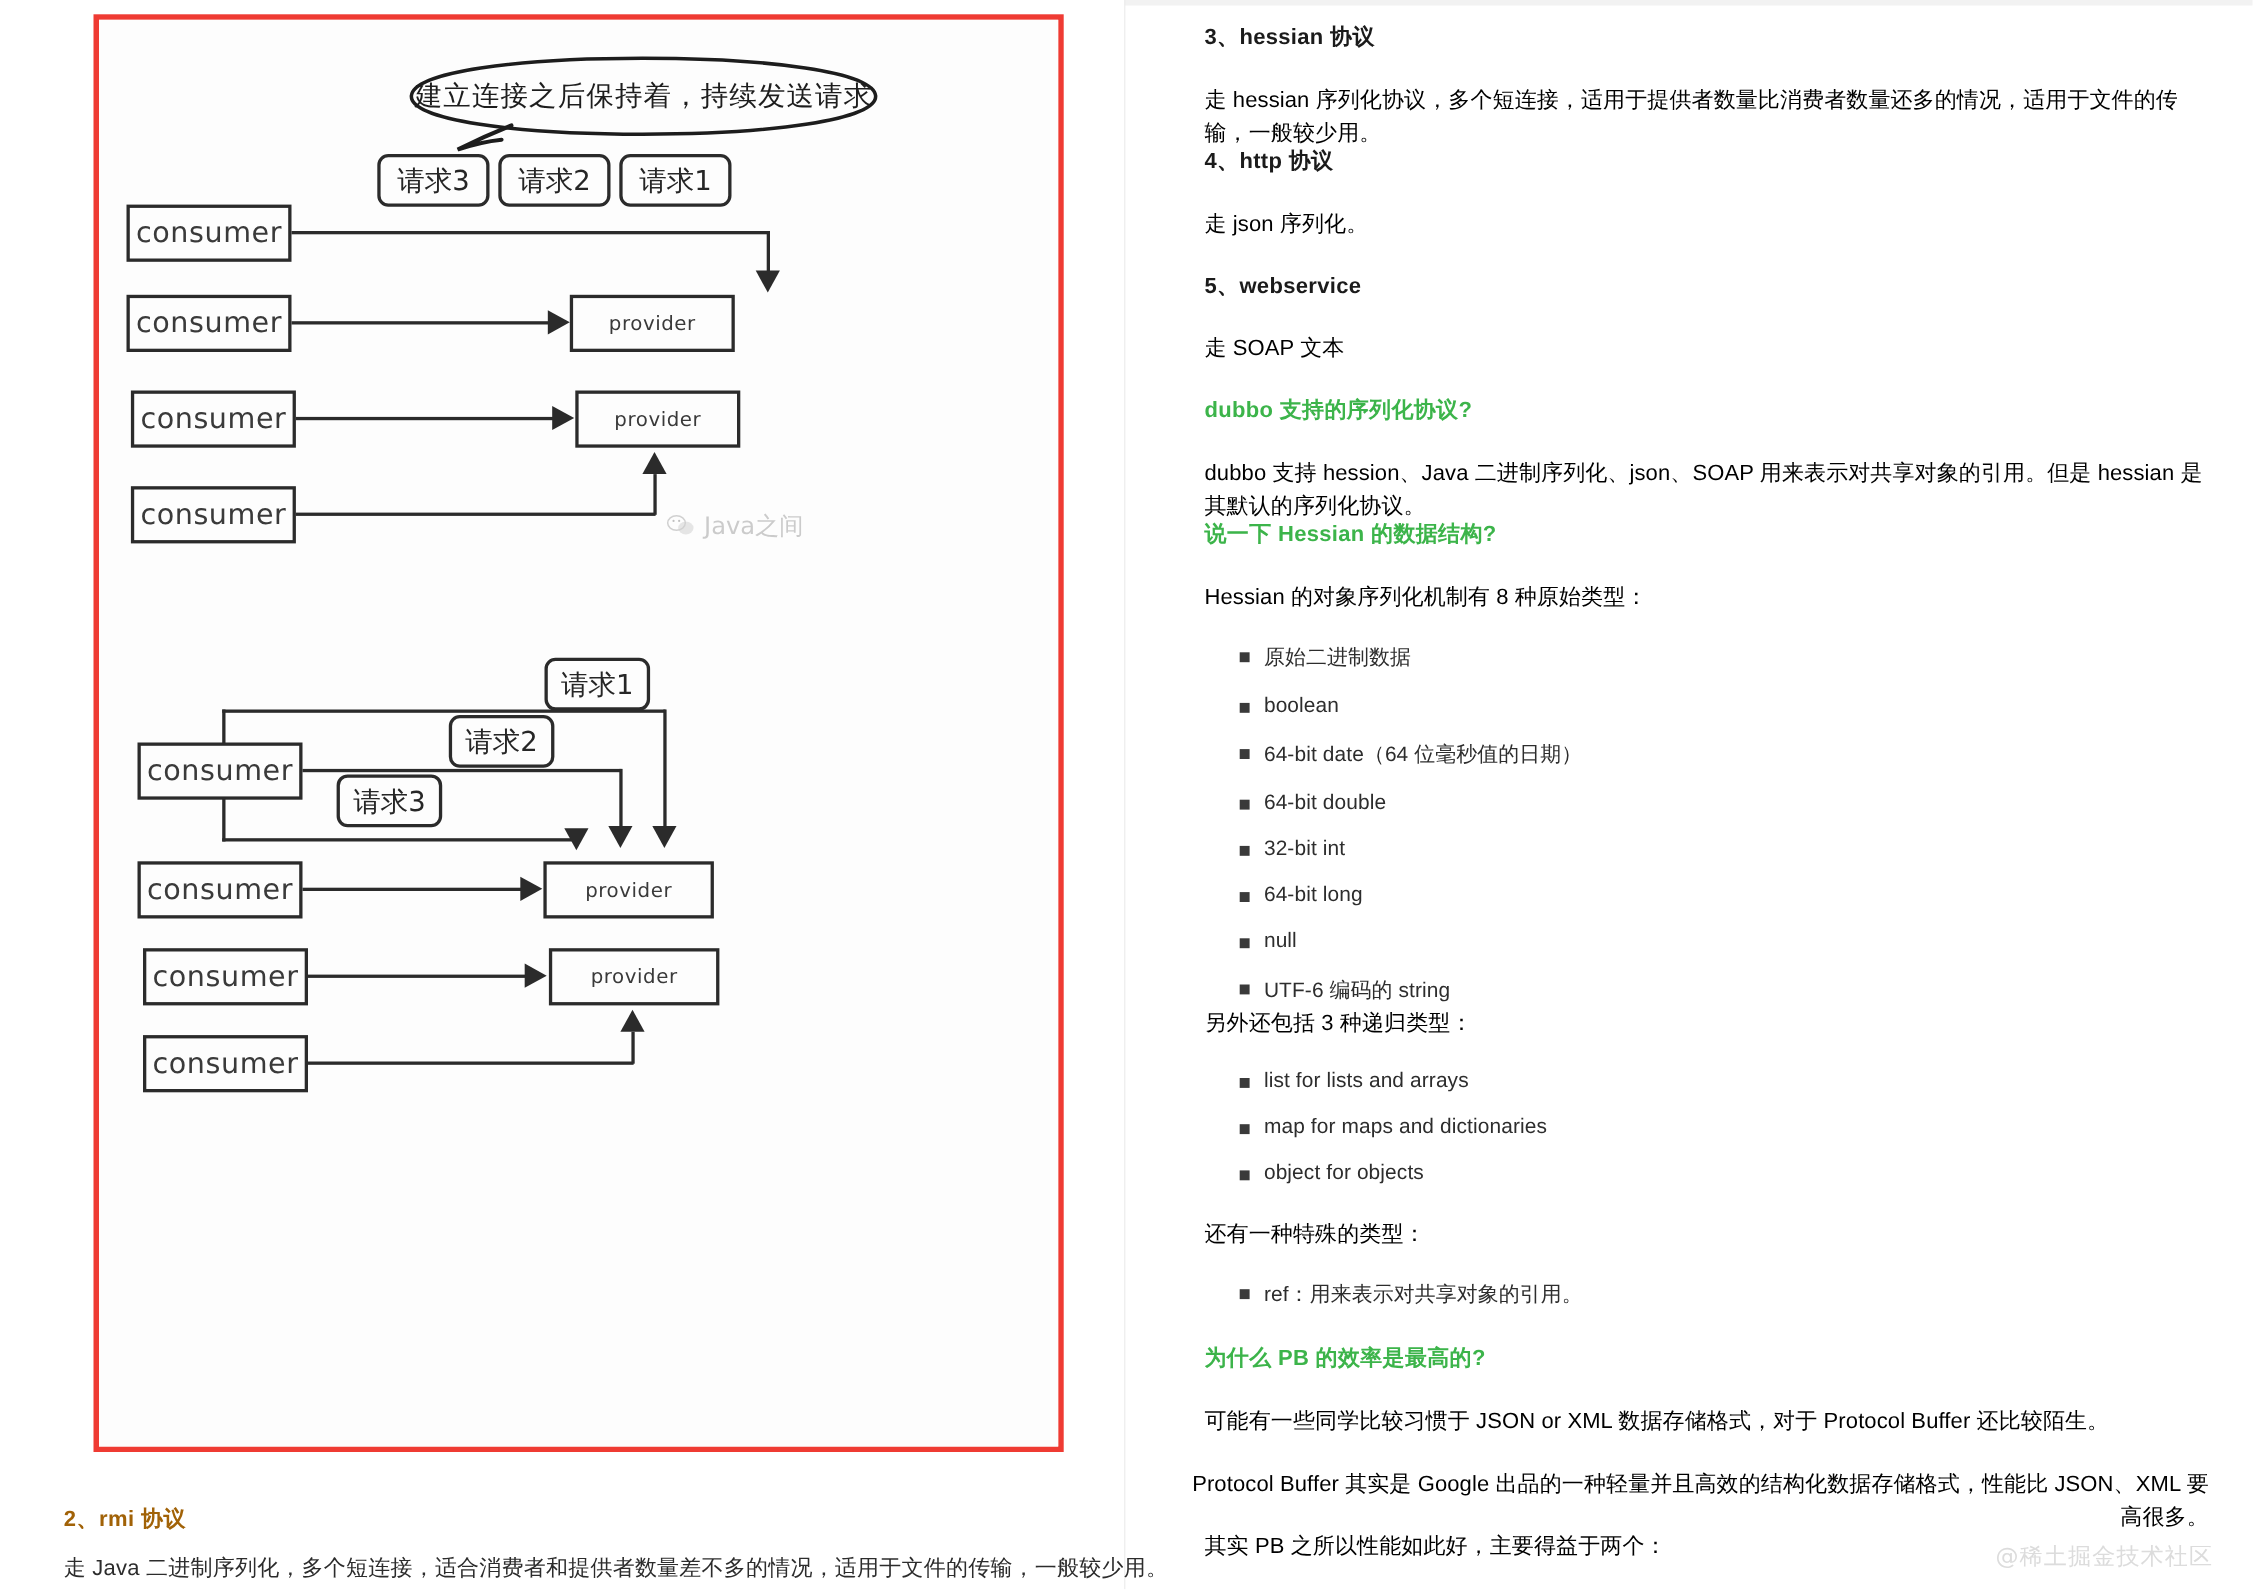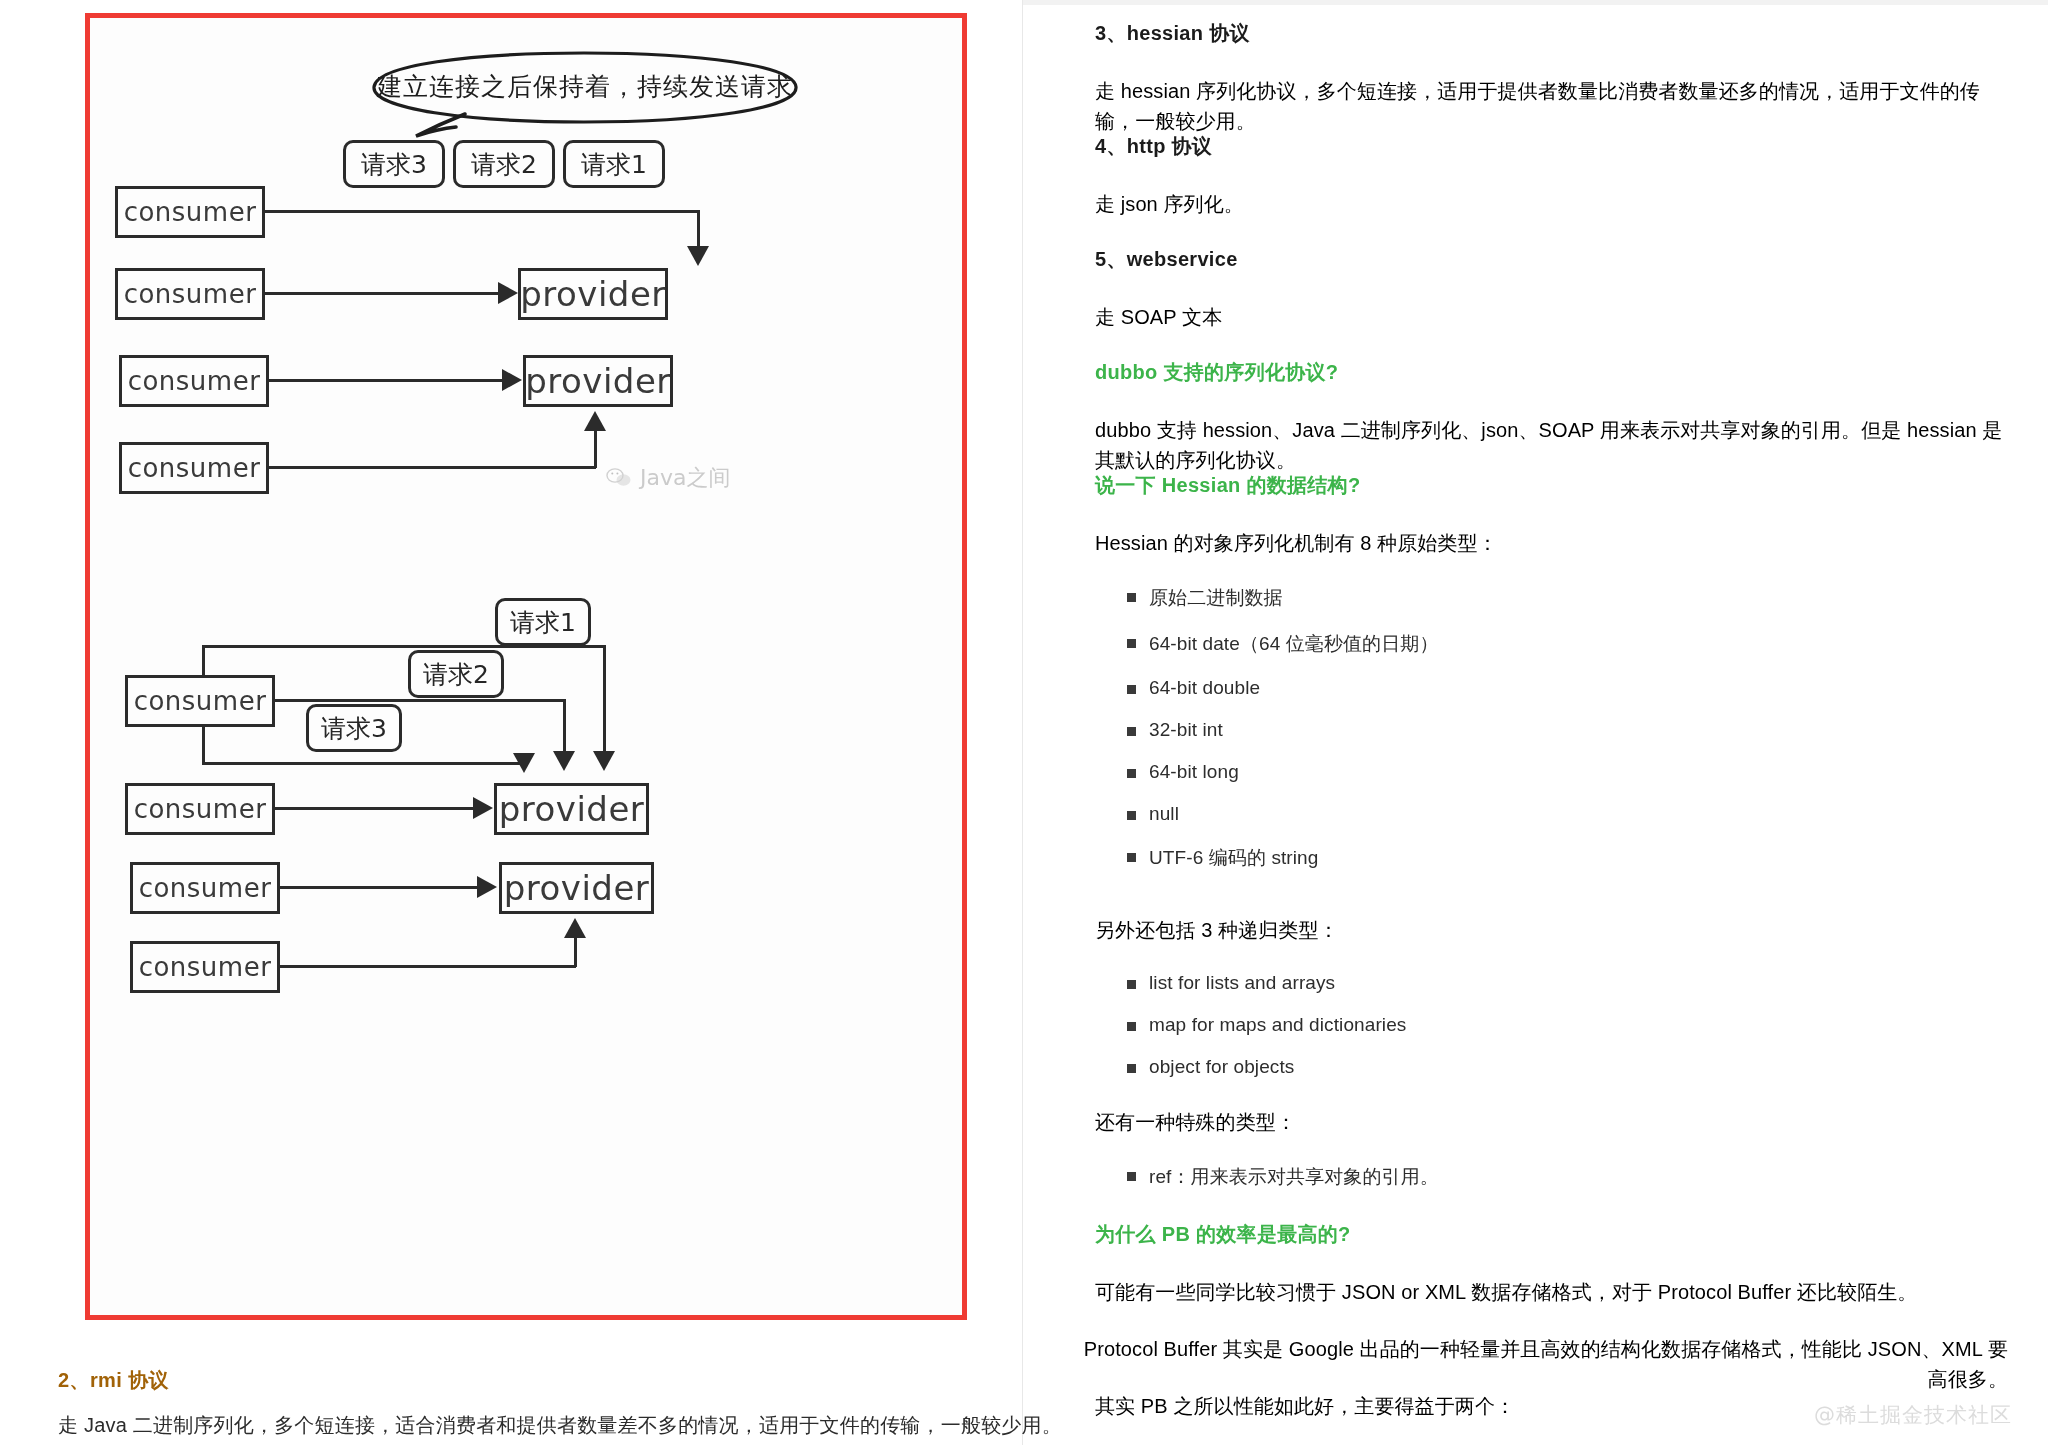--- a/index.html
+++ b/index.html
@@ -47,21 +47,21 @@
   .node {
     position: absolute;
     border: 3px solid #2b2b2b;
     background: #fdfdfd;
     display: flex; align-items: center; justify-content: center;
     font-family: "DejaVu Sans", sans-serif;
     color: #3a3a3a;
     letter-spacing: .5px;
   }
   .node.consumer { font-size: 26px; }
-  .node.provider { font-size: 34px; }
+  .node.provider { font-size: 18px; }
   .req {
     position: absolute;
     border: 3px solid #2b2b2b;
     border-radius: 10px;
     background: #fdfdfd;
     display: flex; align-items: center; justify-content: center;
     font-family: "DejaVu Sans", sans-serif;
     font-size: 25px;
     color: #262626;
   }
@@ -263,20 +263,21 @@
         <h4 class="sec blk" style="position: absolute; left: 72px; right: 40px; top: 133px;">4、http 协议</h4>
         <p class="para blk" style="position: absolute; left: 72px; right: 40px; top: 189px;">走 json 序列化。</p>
         <h4 class="sec blk" style="position: absolute; left: 72px; right: 40px; top: 246px;">5、webservice</h4>
         <p class="para blk" style="position: absolute; left: 72px; right: 40px; top: 302px;">走 SOAP 文本</p>
         <h4 class="green blk" style="position: absolute; left: 72px; right: 40px; top: 359px;">dubbo 支持的序列化协议?</h4>
         <p class="para blk" style="position: absolute; left: 72px; right: 40px; top: 415px;">dubbo 支持 hession、Java 二进制序列化、json、SOAP 用来表示对共享对象的引用。但是 hessian 是其默认的序列化协议。</p>
         <h4 class="green blk" style="position: absolute; left: 72px; right: 40px; top: 472px;">说一下 Hessian 的数据结构?</h4>
         <p class="para blk" style="position: absolute; left: 72px; right: 40px; top: 528px;">Hessian 的对象序列化机制有 8 种原始类型：</p>
         <ul class="bullets" style="position: absolute; left: 92px; right: 40px; top: 585px;">
           <li style="margin-bottom: 20px;">原始二进制数据</li>
+          <li style="margin-bottom: 20px;">boolean</li>
           <li style="margin-bottom: 20px;">64-bit date（64 位毫秒值的日期）</li>
           <li style="margin-bottom: 20px;">64-bit double</li>
           <li style="margin-bottom: 20px;">32-bit int</li>
           <li style="margin-bottom: 20px;">64-bit long</li>
           <li style="margin-bottom: 20px;">null</li>
           <li style="margin-bottom: 20px;">UTF-6 编码的 string</li>
         </ul>
         <p class="para blk" style="position: absolute; left: 72px; right: 40px; top: 915px;">另外还包括 3 种递归类型：</p>
         <ul class="bullets" style="position: absolute; left: 92px; right: 40px; top: 972px;">
           <li style="margin-bottom: 20px;">list for lists and arrays</li>

